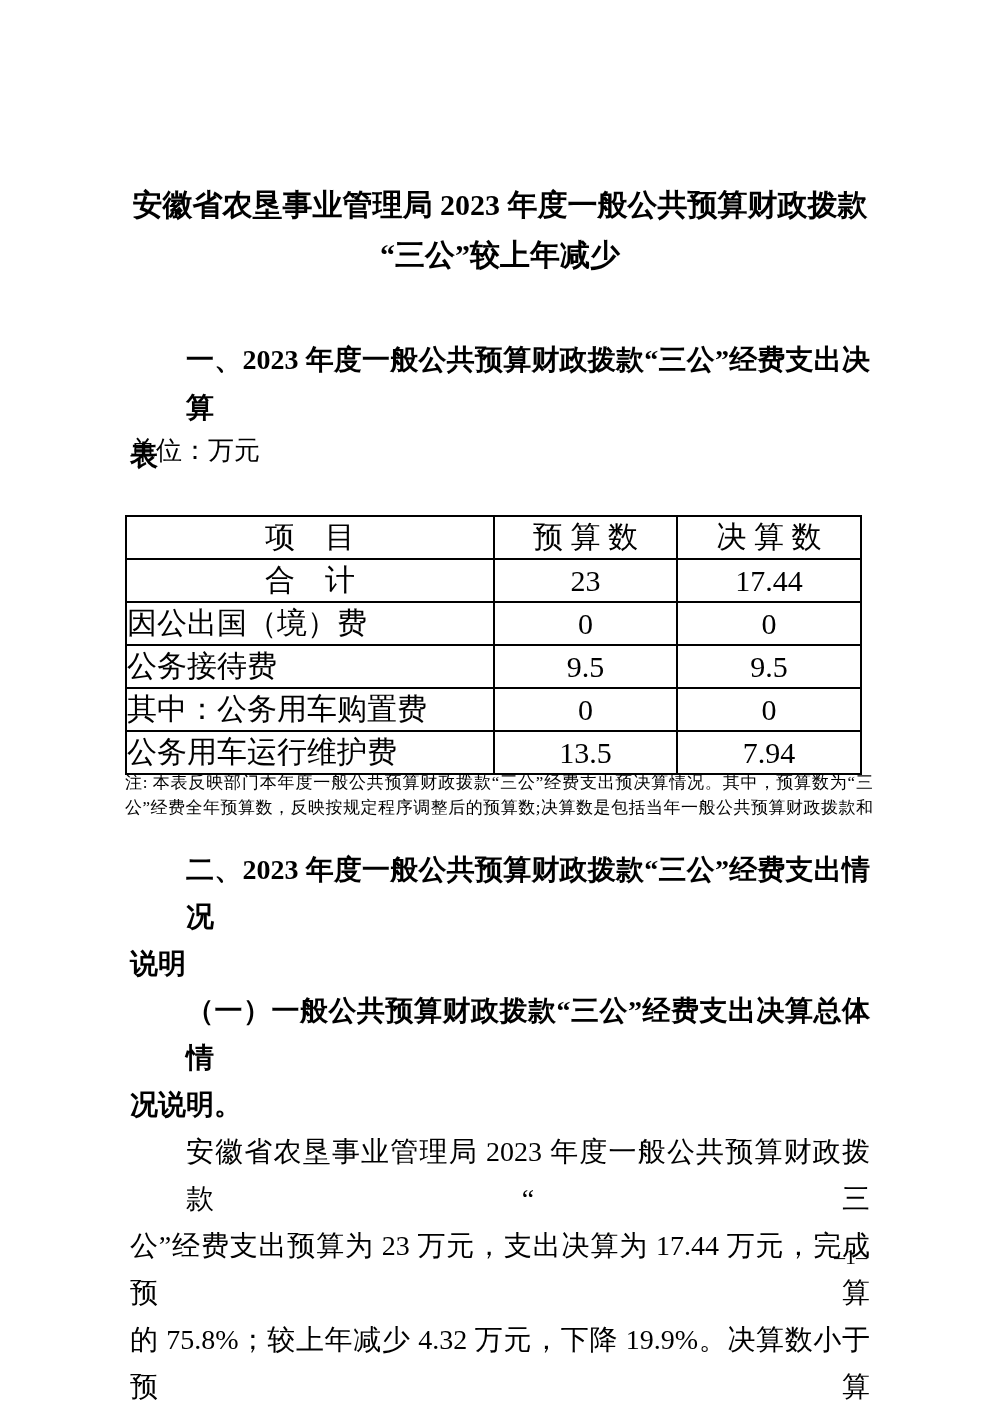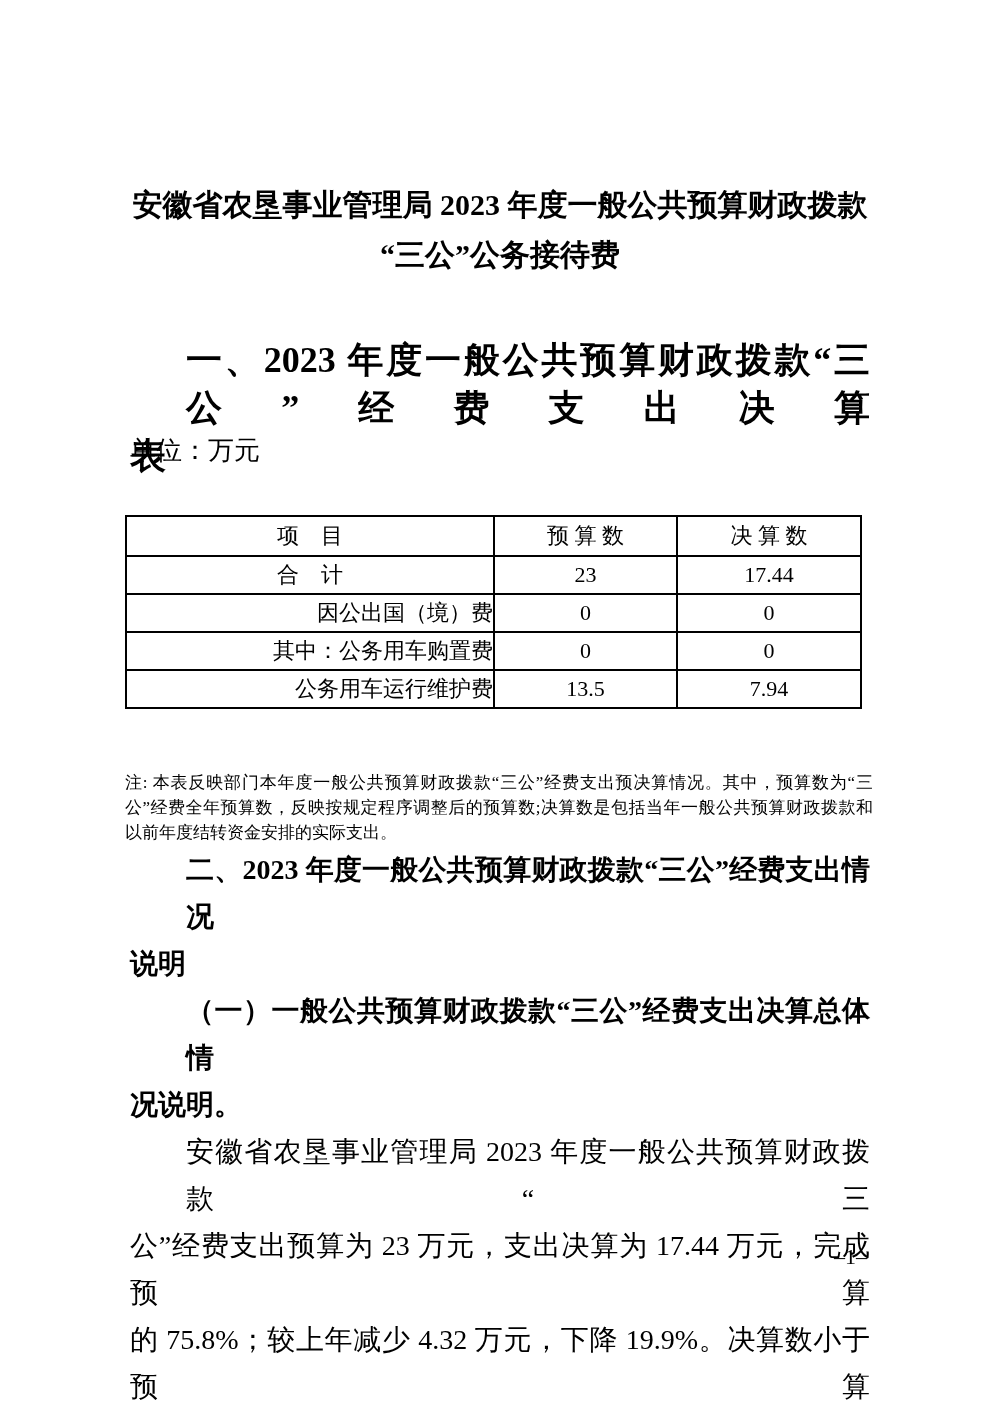--- a/index.html
+++ b/index.html
@@ -22,45 +22,45 @@
   .jline {
     display: block; width: 100%; box-sizing: border-box;
     text-align: justify; text-align-last: justify; -moz-text-align-last: justify;
   }
   .lline { display: block; width: 100%; box-sizing: border-box; text-align: left; }
   .first-indent { padding-left: 56px; }
 
   
   .heading1 {
     position: absolute; top: 336px; left: 130px; width: 740px;
-    font-weight: bold; font-size: 36px; line-height: 48px;
+    font-weight: bold; font-size: 28px; line-height: 48px;
   }
 
   .unit-label {
     position: absolute; top: 434px; left: 130px; width: 740px;
     font-size: 26px; line-height: 34px;
   }
 
   
   table.expense {
     position: absolute; top: 515px; left: 125px; width: 735px;
     border-collapse: collapse; table-layout: fixed;
-    font-size: 22px;
+    font-size: 30px;
   }
   table.expense col.c1 { width: 368px; }
   table.expense col.c2 { width: 183px; }
   table.expense col.c3 { width: 184px; }
   table.expense td {
     border: 2px solid #000;
     padding: 0; vertical-align: middle;
     height: 36px; overflow: hidden; white-space: nowrap;
   }
   table.expense tr.hdr td { height: 38px; }
   td.center { text-align: center; }
-  td.left { text-align: right; padding-left: 9px; }
+  td.left { text-align: left; padding-left: 9px; }
   td.indent-1 { padding-left: 38px; }
   td.indent-2 { padding-left: 98px; margin-top: 14px; }
 
   
   .table-note {
     position: absolute; top: 770px; left: 125px; width: 748px;
     font-size: 17px; line-height: 25px;
   }
 
   
@@ -75,21 +75,21 @@
     font-size: 22px; line-height: 26px;
   }
 </style>
 </head>
 <body>
 
 <div class="page">
 
   <div class="doc-title">
     <span class="lline" style="text-align:center">安徽省农垦事业管理局 2023 年度一般公共预算财政拨款</span>
-    <span class="lline" style="text-align:center">“三公”公务接待费</span>
+    <span class="lline" style="text-align:center">“三公”较上年减少</span>
   </div>
 
   <div class="heading1">
     <span class="jline first-indent">一、2023 年度一般公共预算财政拨款“三公”经费支出决算</span>
     <span class="lline">表</span>
   </div>
 
   <div class="unit-label">单位：万元</div>
 
   <table class="expense">
@@ -108,36 +108,40 @@
         <td class="center">合　计</td>
         <td class="center">23</td>
         <td class="center">17.44</td>
       </tr>
       <tr>
         <td class="left">因公出国（境）费</td>
         <td class="center">0</td>
         <td class="center">0</td>
       </tr>
       <tr>
+        <td class="left">公务接待费</td>
+        <td class="center">9.5</td>
+        <td class="center">9.5</td>
+      </tr>
+      <tr>
         <td class="left indent-1">其中：公务用车购置费</td>
         <td class="center">0</td>
         <td class="center">0</td>
       </tr>
       <tr>
         <td class="left indent-2">公务用车运行维护费</td>
         <td class="center">13.5</td>
         <td class="center">7.94</td>
       </tr>
     </tbody>
   </table>
 
   <div class="table-note">
     <span class="jline">注: 本表反映部门本年度一般公共预算财政拨款“三公”经费支出预决算情况。其中，预算数为“三</span>
     <span class="jline">公”经费全年预算数，反映按规定程序调整后的预算数;决算数是包括当年一般公共预算财政拨款和</span>
-    <span class="lline">以前年度结转资金安排的实际支出。</span>
   </div>
 
   <div class="section2">
     <span class="jline first-indent bold">二、2023 年度一般公共预算财政拨款“三公”经费支出情况</span>
     <span class="lline bold">说明</span>
     <span class="jline first-indent bold">（一）一般公共预算财政拨款“三公”经费支出决算总体情</span>
     <span class="lline bold">况说明。</span>
     <span class="jline first-indent">安徽省农垦事业管理局 2023 年度一般公共预算财政拨款“三</span>
     <span class="jline">公”经费支出预算为 23 万元，支出决算为 17.44 万元，完成预算</span>
     <span class="jline">的 75.8%；较上年减少 4.32 万元，下降 19.9%。决算数小于预算</span>

